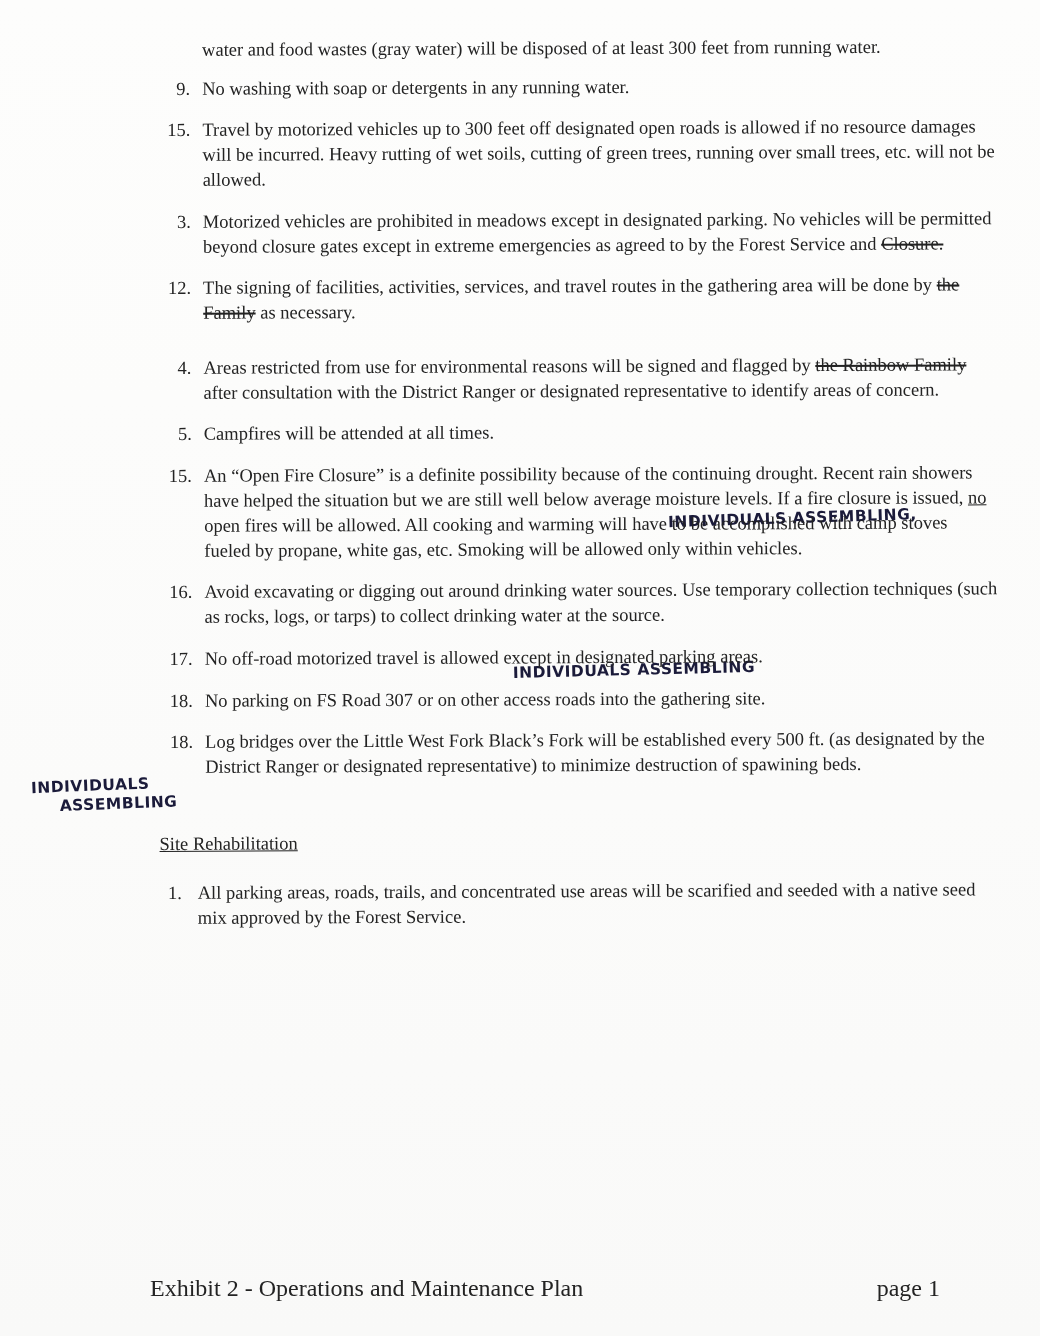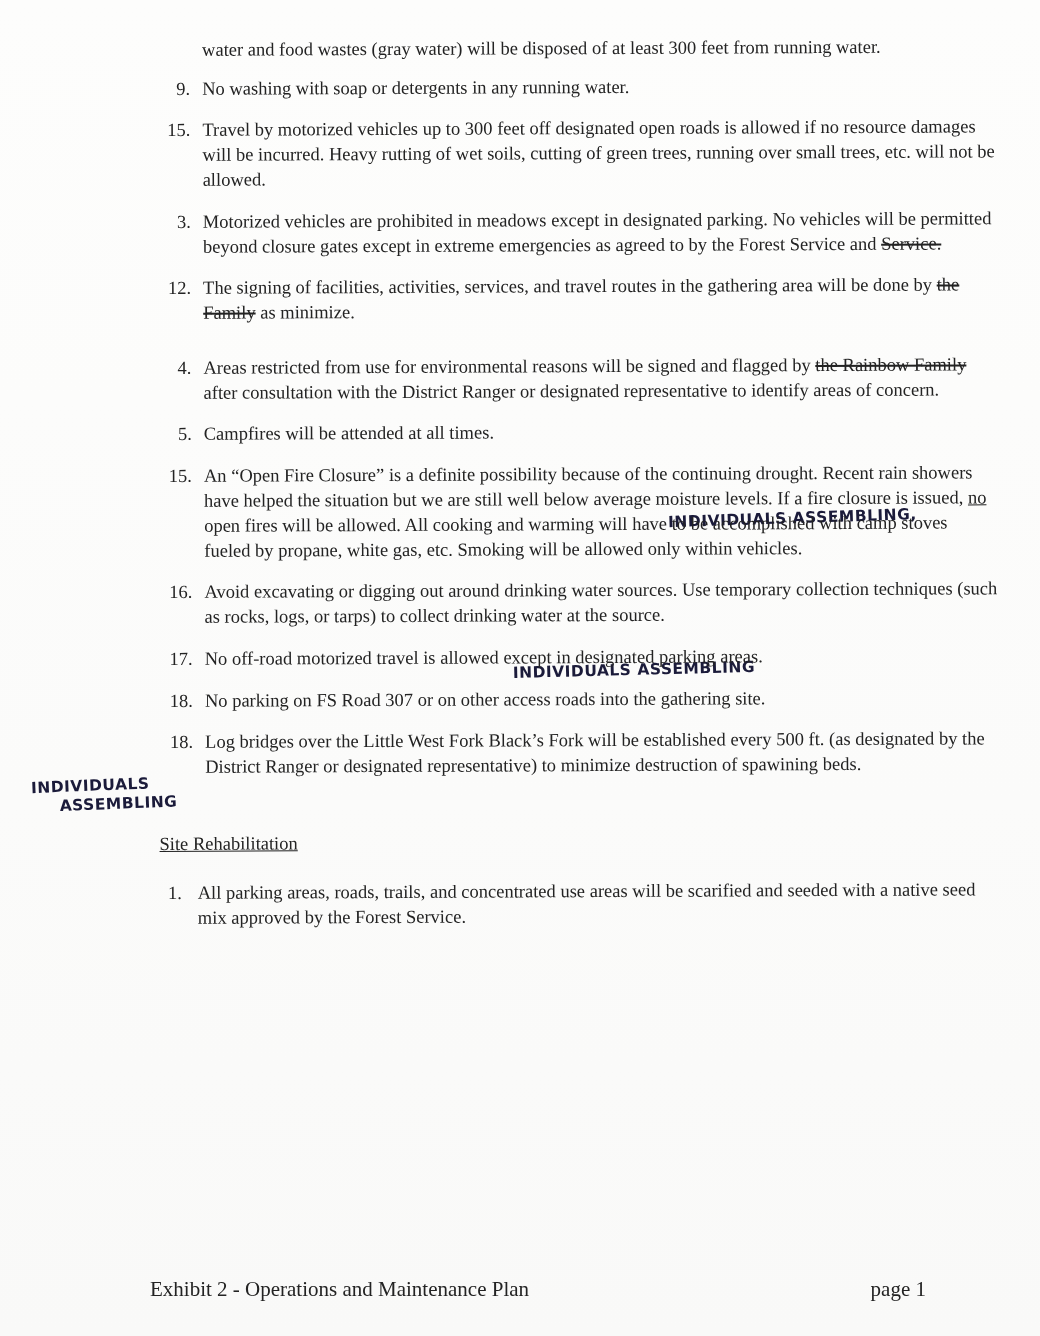--- a/index.html
+++ b/index.html
@@ -112,26 +112,26 @@
   ol.items.sub > li {
     padding-left: 44px;
     margin-bottom: 16px;
   }
   ol.items.sub > li .num {
     width: 28px;
   }
   .footer {
     position: absolute;
     left: 150px;
-    right: 74px;
+    right: 60px;
     bottom: 34px;
     display: flex;
     justify-content: space-between;
     align-items: baseline;
-    font-size: 21px;
+    font-size: 24px;
     color: #232323;
   }
   .footer .pg {
     padding-right: 40px;
   }
   
   .skew {
     transform: rotate(-0.25deg);
     transform-origin: top left;
   }
@@ -151,27 +151,27 @@
         <span>No washing with soap or detergents in any running water.</span>
       </li>
 
       <li>
         <span class="num">15.</span>
         <span>Travel by motorized vehicles up to 300 feet off designated open roads is allowed if no resource damages will be incurred. Heavy rutting of wet soils, cutting of green trees, running over small trees, etc. will not be allowed.</span>
       </li>
 
       <li style="position:relative;">
         <span class="num">3.</span>
-        <span>Motorized vehicles are prohibited in meadows except in designated parking. No vehicles will be permitted beyond closure gates except in extreme emergencies as agreed to by the Forest Service and </span><span class="strike">Service.</span>
+        <span>Motorized vehicles are prohibited in meadows except in designated parking. No vehicles will be permitted beyond closure gates except in extreme emergencies as agreed to by the Forest Service and </span><span class="strike">Closure.</span>
         <span class="hand ann-11">INDIVIDUALS ASSEMBLING,</span>
       </li>
 
       <li style="position:relative; margin-bottom:30px;">
         <span class="num">12.</span>
-        <span>The signing of facilities, activities, services, and travel routes in the gathering area will be done by </span><span class="strike">the Family</span><span> as minimize.</span>
+        <span>The signing of facilities, activities, services, and travel routes in the gathering area will be done by </span><span class="strike">the Family</span><span> as necessary.</span>
         <span class="hand ann-12">INDIVIDUALS ASSEMBLING</span>
       </li>
 
       <li style="position:relative;">
         <span class="num">4.</span>
         <span>Areas restricted from use for environmental reasons will be signed and flagged by </span><span class="strike">the Rainbow Family</span><span> after consultation with the District Ranger or designated representative to identify areas of concern.</span>
         <span class="hand ann-13"><span class="l1">INDIVIDUALS</span><span class="l2">ASSEMBLING</span></span>
       </li>
 
       <li>

